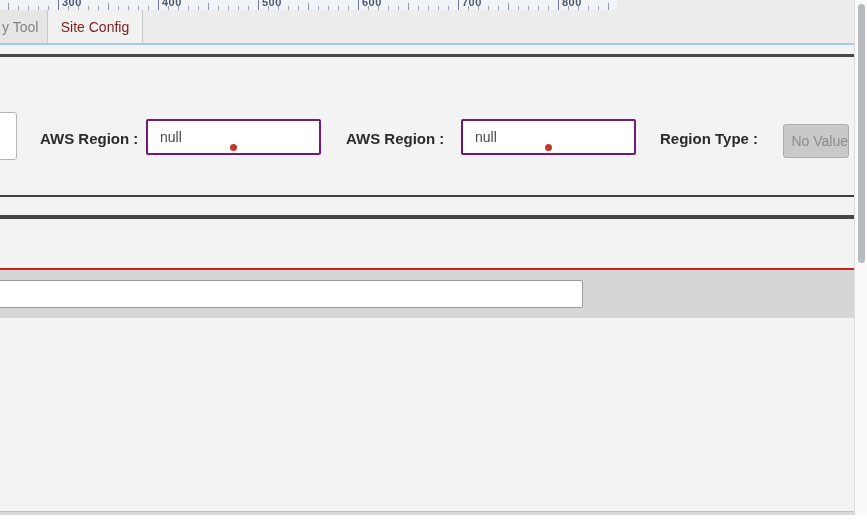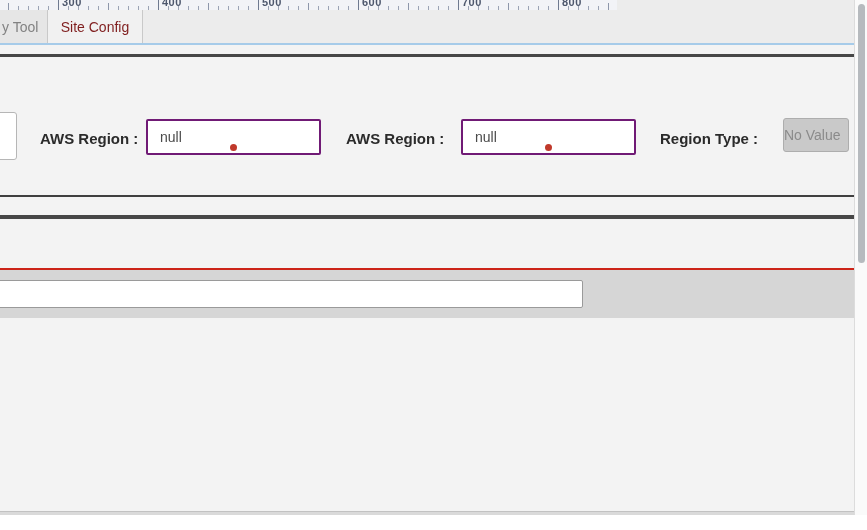--- a/index.html
+++ b/index.html
@@ -39,23 +39,23 @@
   .lbl-region{left:346px;}
   .lbl-backend{left:660px;}
   .err-wrap{position:absolute;top:9px;width:175px;height:36px;}
   .wrap-prefix{left:146px;}
   .wrap-region{left:461px;}
   .err-input{width:175px;height:36px;box-sizing:border-box;border:2px solid #701a75;border-radius:2px;
     background:#ffffff;padding:0 0 0 12px;font-size:14px;color:#4a4a4a;outline:none;
     font-family:"Liberation Sans","DejaVu Sans",sans-serif;}
   .err-dot{position:absolute;left:50%;margin-left:-4px;bottom:4px;width:7px;height:7px;
     border-radius:50%;background:#c0392b;}
-  .novalue{position:absolute;left:783px;top:8px;width:66px;height:34px;box-sizing:border-box;
+  .novalue{position:absolute;left:783px;top:14px;width:66px;height:34px;box-sizing:border-box;
     background:#c9c9c9;border:1px solid #adadad;border-radius:3px;display:flex;align-items:center;
-    justify-content:flex-start;font-size:14px;color:#8b8b8b;white-space:nowrap;}
+    justify-content:flex-end;font-size:14px;color:#8b8b8b;white-space:nowrap;}
 
   
   .grayband{position:absolute;left:0;top:270px;width:854px;height:48px;background:#d6d6d6;}
   .wide-input{position:absolute;left:-8px;top:10px;width:591px;height:28px;box-sizing:border-box;
     background:#ffffff;border:1px solid #9a9a9a;border-radius:2px;padding:0 8px;font-size:13px;color:#333;
     outline:none;font-family:"Liberation Sans","DejaVu Sans",sans-serif;}
 
   
   .bottombar{position:absolute;left:0;top:511px;width:854px;height:19px;background:#dadada;border-top:1px solid #c2c2c2;box-sizing:content-box;}
   .fab{position:absolute;left:502px;top:7px;width:26px;height:26px;border-radius:50%;background:#2d7cb8;}

